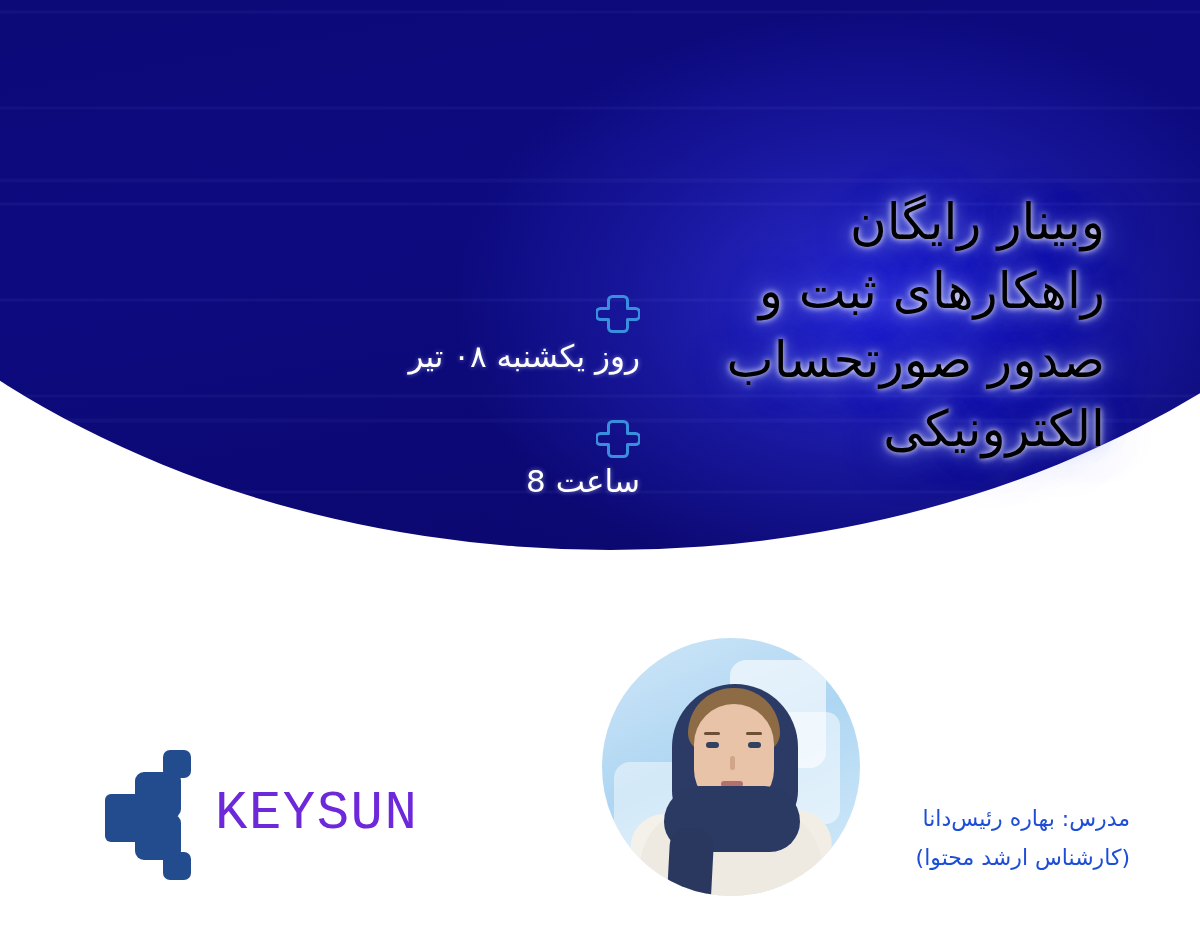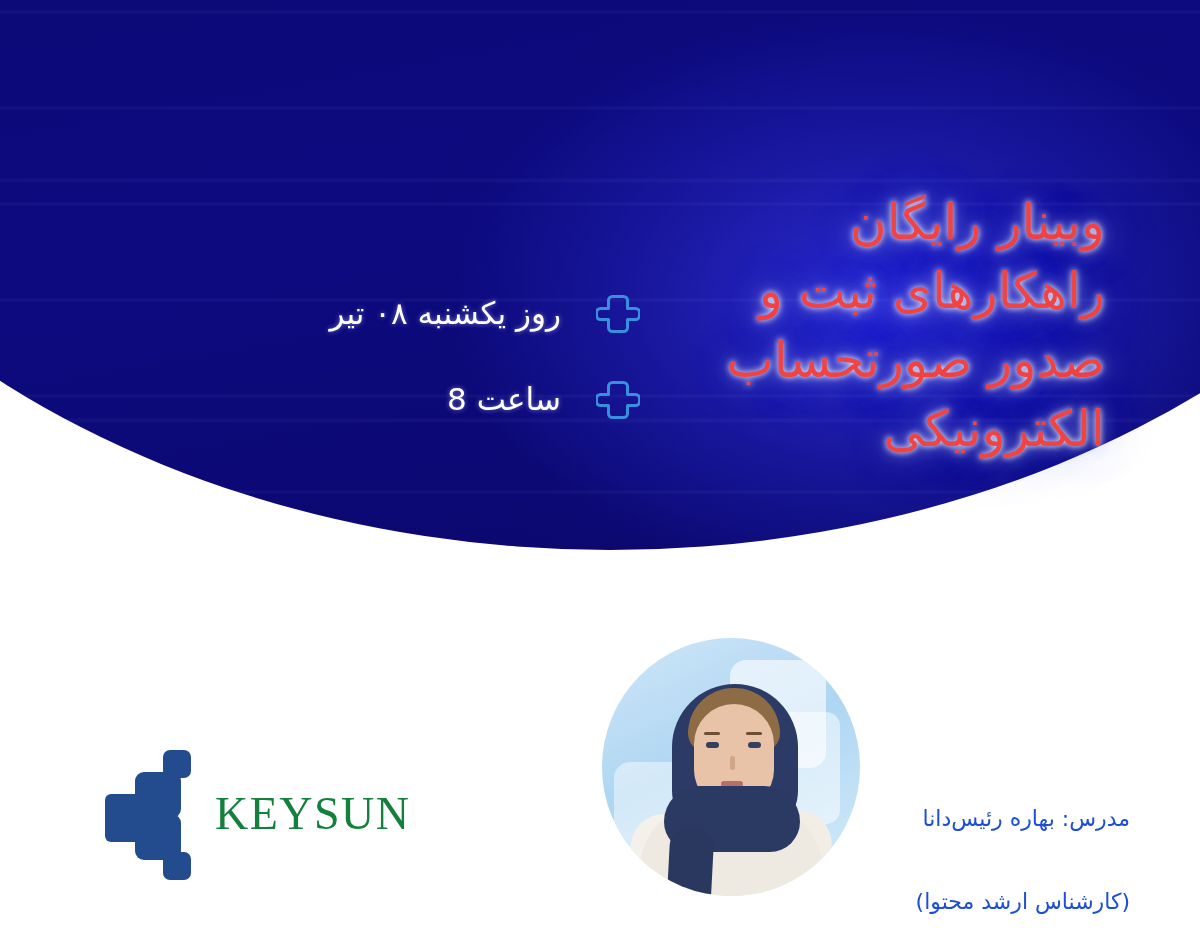--- a/index.html
+++ b/index.html
@@ -59,21 +59,21 @@
   }
 
   
   .headline {
     position:absolute;
     top:188px;
     right:95px;
     width:520px;
     text-align:right;
     direction:rtl;
-    color:#ef4444;
+    color:#000000;
     font-size:50px;
     line-height:1.38;
     font-weight:400;
     letter-spacing:0px;
     text-shadow:
        0 0 6px rgba(255,255,255,0.95),
        0 0 16px rgba(190,200,255,0.75),
        0 0 34px rgba(120,140,255,0.55),
        0 0 62px rgba(80,100,255,0.35);
     white-space:pre-line;
@@ -82,24 +82,25 @@
   
   .info-block {
     position:absolute;
     top:292px;
     right:560px;
     width:420px;
     direction:rtl;
   }
   .info-row {
     display:flex;
-    align-items:center;
+    align-items:flex-start;
     justify-content:flex-start;
-    gap:35px;
+    gap:2px;
     margin-bottom:42px;
+    flex-direction:column;
   }
   .info-text {
     color:#ffffff;
     font-size:31px;
     line-height:1.2;
     font-weight:400;
     text-shadow:0 0 5px rgba(200,210,255,0.55);
     white-space:nowrap;
   }
   .plus-icon {
@@ -188,39 +189,39 @@
     position:absolute;
     right:70px;
     top:800px;
     width:320px;
     text-align:right;
     direction:rtl;
     color:#1d4ed8;
     font-size:22px;
     line-height:1.75;
   }
-  .presenter .line2 { display:block;margin-top:44px; }
+  .presenter .line2 { display:block; }
 
   
   .logo {
     position:absolute;
     left:105px;
     top:748px;
     display:flex;
     align-items:center;
     gap:18px;
     direction:ltr;
   }
   .logo-mark { width:92px; height:132px; display:block; }
   .logo-word {
-    color:#15803d;
-    font-size:46px;
+    color:#6d28d9;
+    font-size:54px;
     letter-spacing:1.5px;
     font-weight:400;
-    font-family:Liberation Serif, serif;
+    font-family:Liberation Mono, monospace;
     line-height:1;
   }
 </style>
 </head>
 <body>
 
 <div id="poster">
 
   <div class="hero-shape">
     <div class="hero-streaks"></div>

